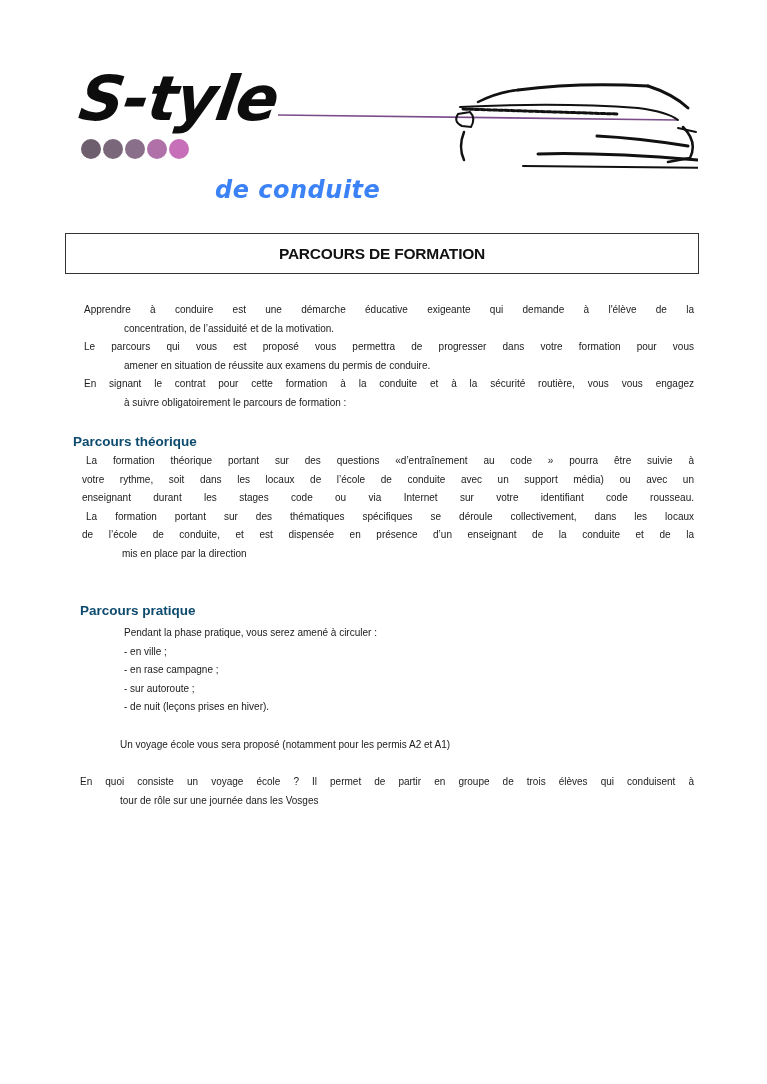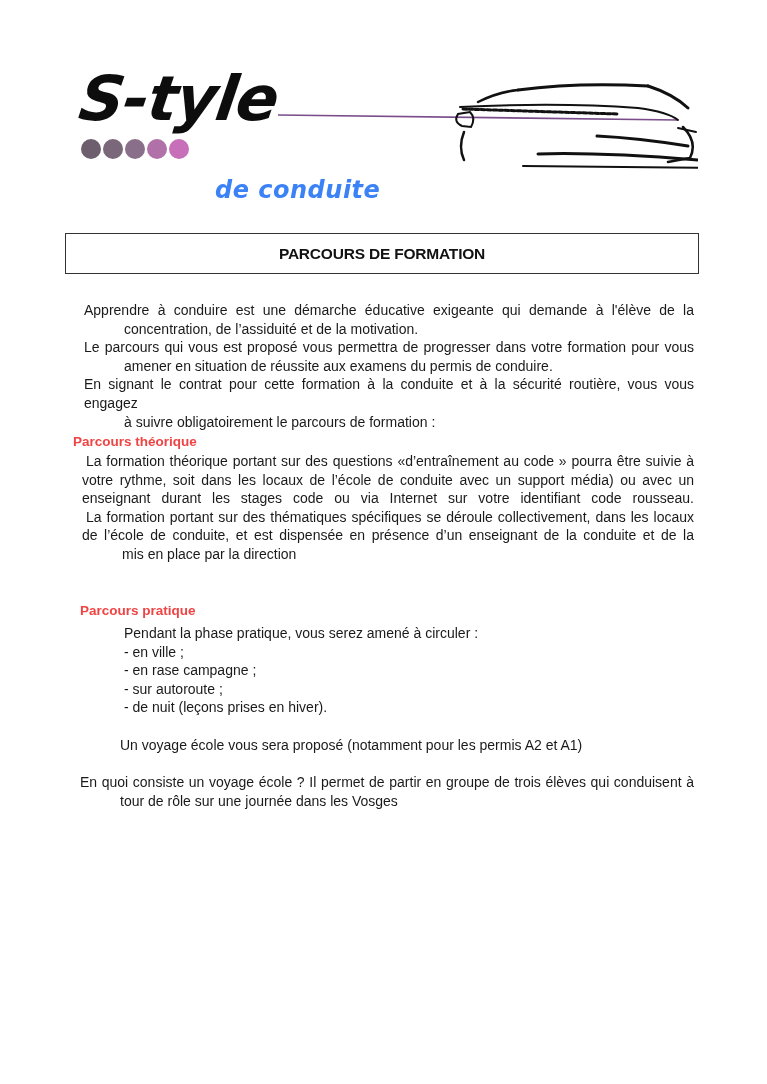--- a/index.html
+++ b/index.html
@@ -76,37 +76,37 @@
     .title-box span {
       font-family: "Liberation Sans", sans-serif;
       font-weight: bold;
       font-size: 15.5px;
       letter-spacing: -0.2px;
       color: #111;
     }
     .text {
       position: absolute;
       font-family: "Liberation Sans", sans-serif;
-      font-size: 14px;
+      font-size: 10px;
       line-height: 18.6px;
       color: #1a1a1a;
     }
     .line { display: block; white-space: nowrap; margin-left: 40px; }
     .jline {
       display: block;
       text-align: justify;
       text-align-last: justify;
       white-space: normal;
     }
     .heading {
       position: absolute;
       font-family: "Liberation Sans", sans-serif;
       font-weight: bold;
       font-size: 13.5px;
-      color: #ef4444;
+      color: #0c4a6e;
     }
   </style>
 </head>
 <body>
 
 <div class="logo">
   <svg width="620" height="100">
 
     <line x1="200" y1="43" x2="600" y2="48" stroke="#7a4c8a" stroke-width="1.6"></line>
 

